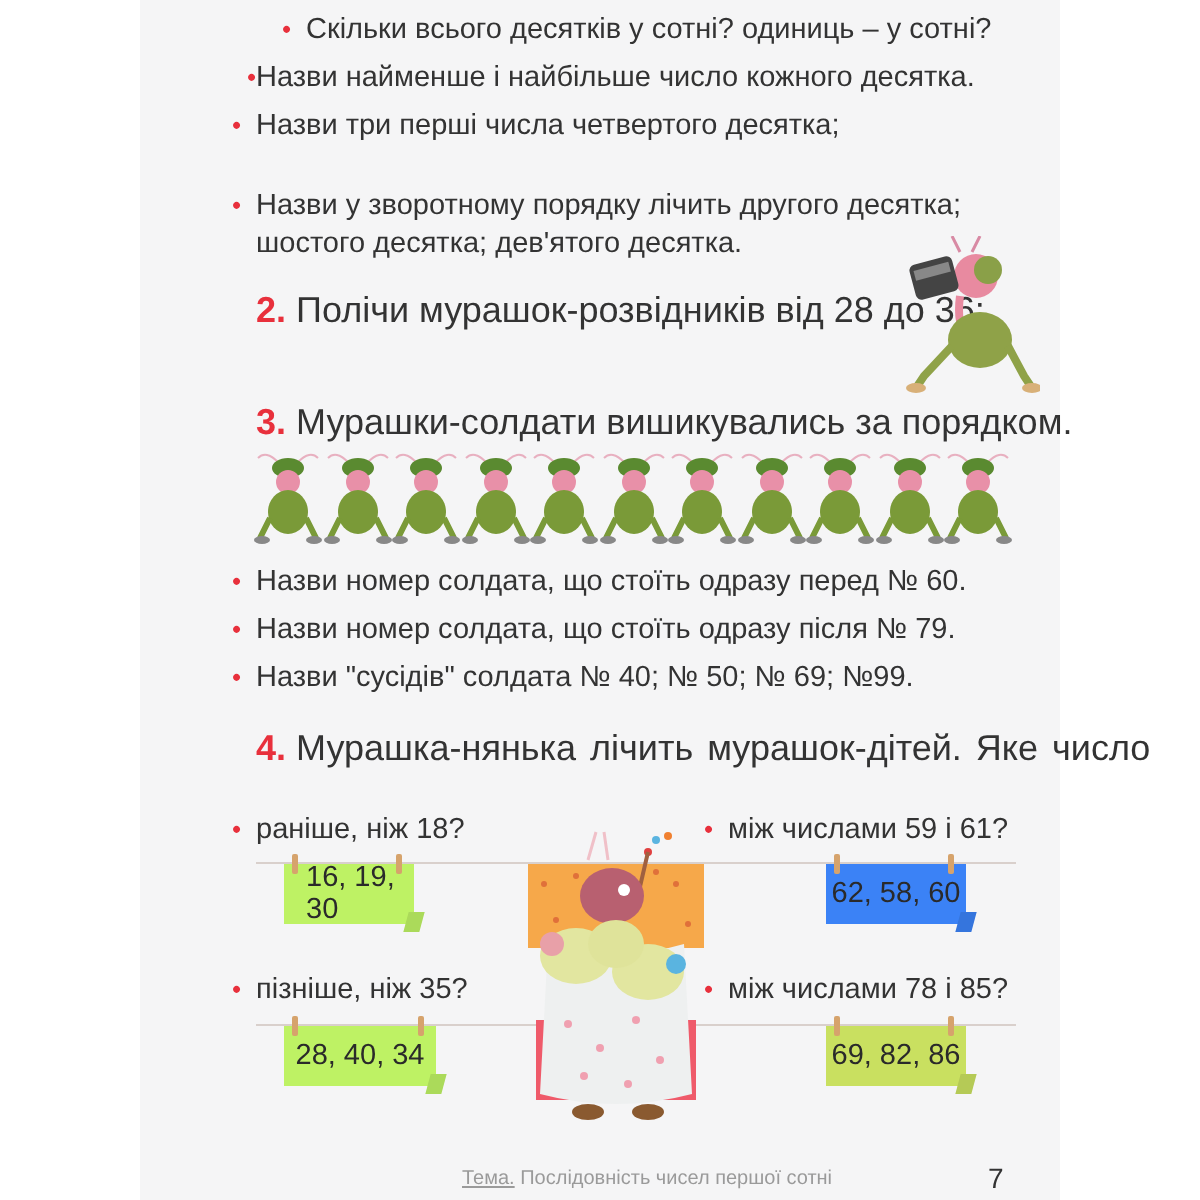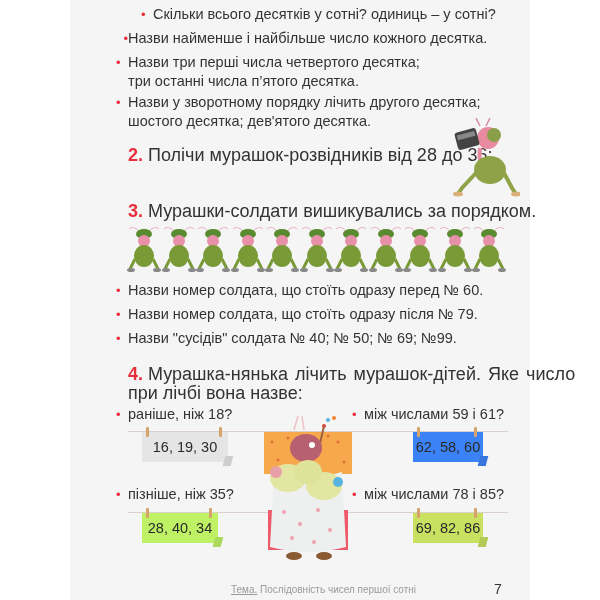--- a/index.html
+++ b/index.html
@@ -43,21 +43,20 @@
 <div class="page"></div>
 
 <div class="bullet-line" style="left:116px; top:5px;margin-left:25px;">
   <span class="bullet">•</span><span>Скільки всього десятків у сотні? одиниць – у сотні?</span>
 </div>
 <div class="bullet-line" style="left:116px; top:29px;text-align:right;">
   <span class="bullet">•</span><span>Назви найменше і найбільше число кожного десятка.</span>
 </div>
 <div class="bullet-line" style="left:116px; top:53px;">
   <span class="bullet">•</span><span>Назви три перші числа четвертого десятка;</span>
-  <span class="indent">три останні числа п’ятого десятка.</span>
 </div>
 <div class="bullet-line" style="left:116px; top:93px;">
   <span class="bullet">•</span><span>Назви у зворотному порядку лічить другого десятка;</span>
   <span class="indent">шостого десятка; дев'ятого десятка.</span>
 </div>
 
 <div class="task" style="left:128px; top:146px;">
   <span class="num">2.</span>
   <span>Полічи мурашок-розвідників від 28 до 36;</span><br>
 </div>
@@ -188,40 +187,39 @@
 <div class="bullet-line" style="left:116px; top:305px;">
   <span class="bullet">•</span><span>Назви номер солдата, що стоїть одразу після № 79.</span>
 </div>
 <div class="bullet-line" style="left:116px; top:329px;">
   <span class="bullet">•</span><span>Назви "сусідів" солдата № 40; № 50; № 69; №99.</span>
 </div>
 
 <div class="task" style="left:128px; top:365px;">
   <span class="num">4.</span>
   <span style="word-spacing:2px;">Мурашка-нянька лічить мурашок-дітей. Яке число</span><br>
-  <span>при лічбі вона назве:</span>
 </div>
 
 <div class="bullet-line" style="left:116px; top:405px;">
   <span class="bullet">•</span><span>раніше, ніж 18?</span>
 </div>
 <div class="bullet-line" style="left:352px; top:405px;">
   <span class="bullet">•</span><span>між числами 59 і 61?</span>
 </div>
 <div class="bullet-line" style="left:116px; top:485px;">
   <span class="bullet">•</span><span>пізніше, ніж 35?</span>
 </div>
 <div class="bullet-line" style="left:352px; top:485px;">
   <span class="bullet">•</span><span>між числами 78 і 85?</span>
 </div>
 
 <div class="line" style="left:128px; top:431px; width:380px;"></div>
 <div class="line" style="left:128px; top:512px; width:380px;"></div>
 
-<div class="card" style="left:142px; top:432px; width:86px; background:#e5e5e5;">
+<div class="card" style="left:142px; top:432px; width:54px; background:#bef264;padding-left:11px;">
   <span class="peg" style="left:4px;"></span>
   <span class="peg" style="right:6px;"></span>
   <span>16, 19, 30</span>
 </div>
 <div class="card" style="left:413px; top:432px; width:70px; background:#3b82f6;">
   <span class="peg" style="left:4px;"></span>
   <span class="peg" style="right:6px;"></span>
   <span>62, 58, 60</span>
 </div>
 <div class="card" style="left:142px; top:513px; width:76px; background:#bef264;">

